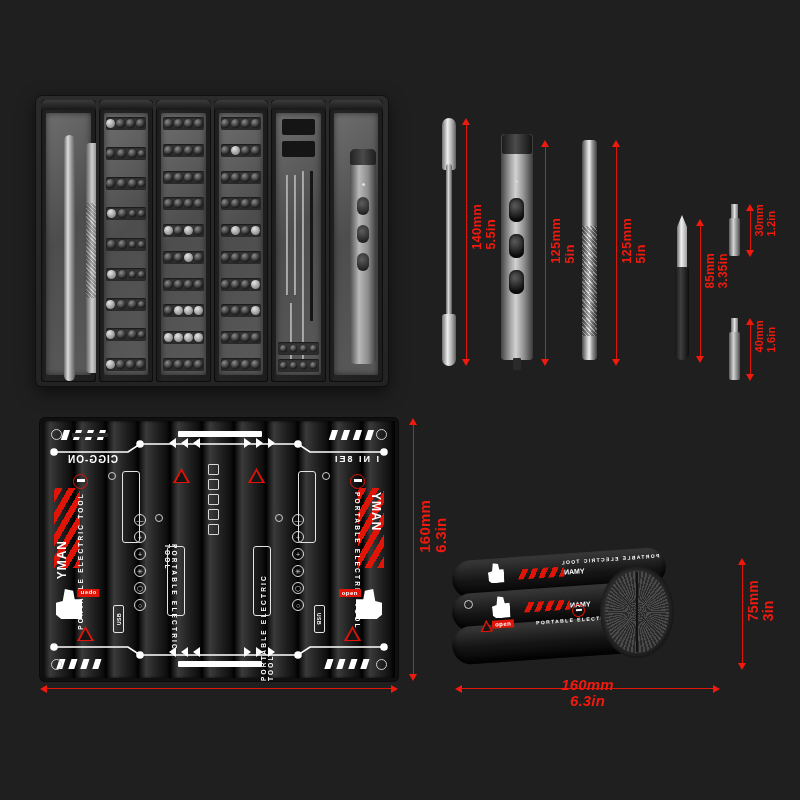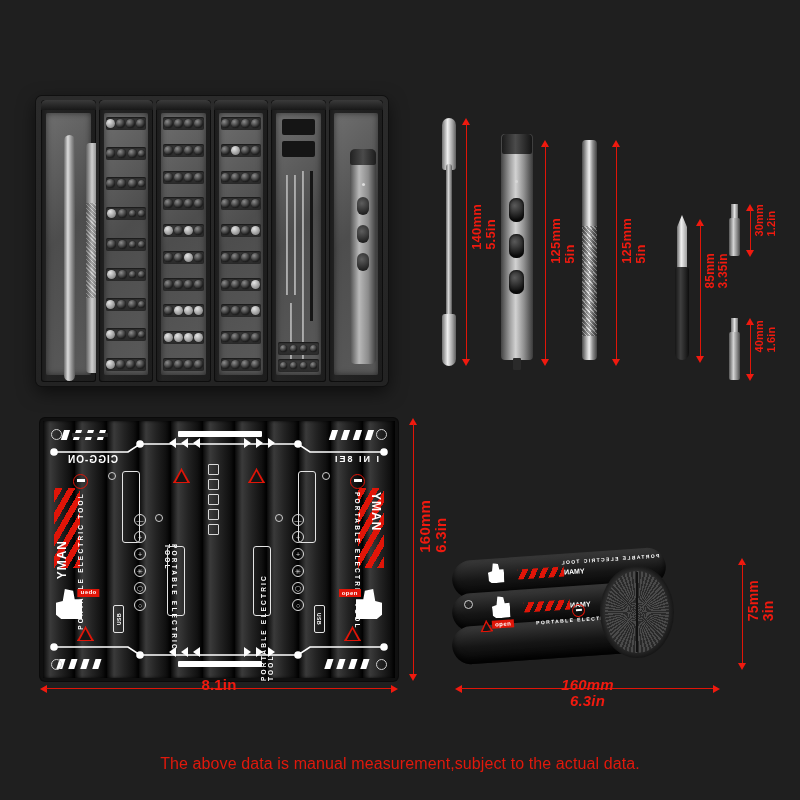--- a/index.html
+++ b/index.html
@@ -671,21 +671,20 @@
       <span class="mm">160mm</span>
       <span class="in">6.3in</span>
     </div>
   </div>
 
   <div class="abs" style="left:40px;top:688px;width:358px;">
     <div class="arrow ar-lf" style="left:0;top:-3px;"></div>
     <div class="hline" style="left:6px;top:0;width:346px;"></div>
     <div class="arrow ar-rt" style="right:0;top:-3px;"></div>
     <div class="dim abs" style="left:0;right:0;top:-11px;text-align:center;font-size:15px;">
-      <span class="in">8.1in</span>
     </div>
   </div>
 
   <div class="abs" id="case-rolled">
     <div class="roll-body">
       <div class="roll-tube r1"></div>
       <div class="roll-tube r2"></div>
       <div class="roll-tube r3"></div>
 
       <div class="roll-red" style="left:66px;top:14px;transform:rotate(-4deg);"></div>
@@ -725,15 +724,14 @@
   <div class="abs" style="left:455px;top:688px;width:265px;">
     <div class="arrow ar-lf" style="left:0;top:-3px;"></div>
     <div class="hline" style="left:6px;top:0;width:253px;"></div>
     <div class="arrow ar-rt" style="right:0;top:-3px;"></div>
     <div class="dim abs" style="left:0;right:0;top:-11px;text-align:center;font-size:15px;font-style:italic;">
       <span class="mm">160mm</span>
       <span class="in">6.3in</span>
     </div>
   </div>
 
-  <div class="abs" id="caption">The above data is manual measurement,subject to the actual data.</div>
 
 </div>
 
 </body></html>

